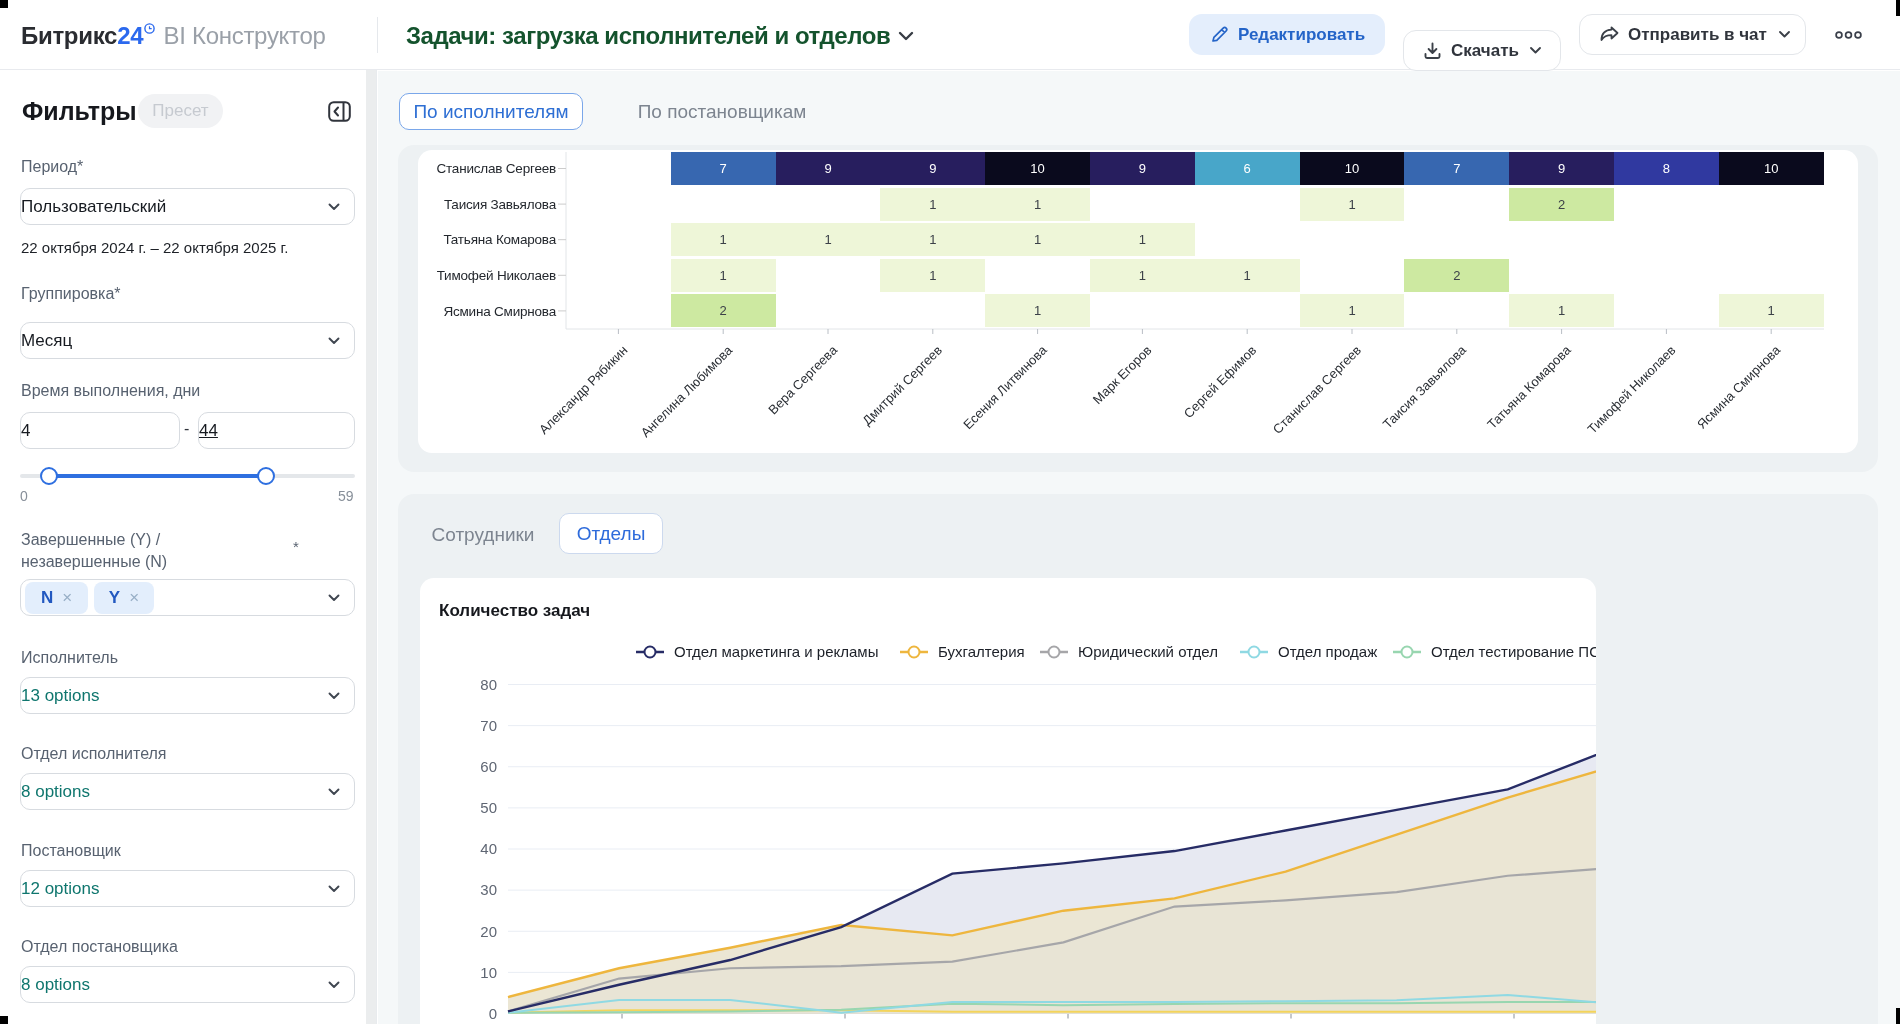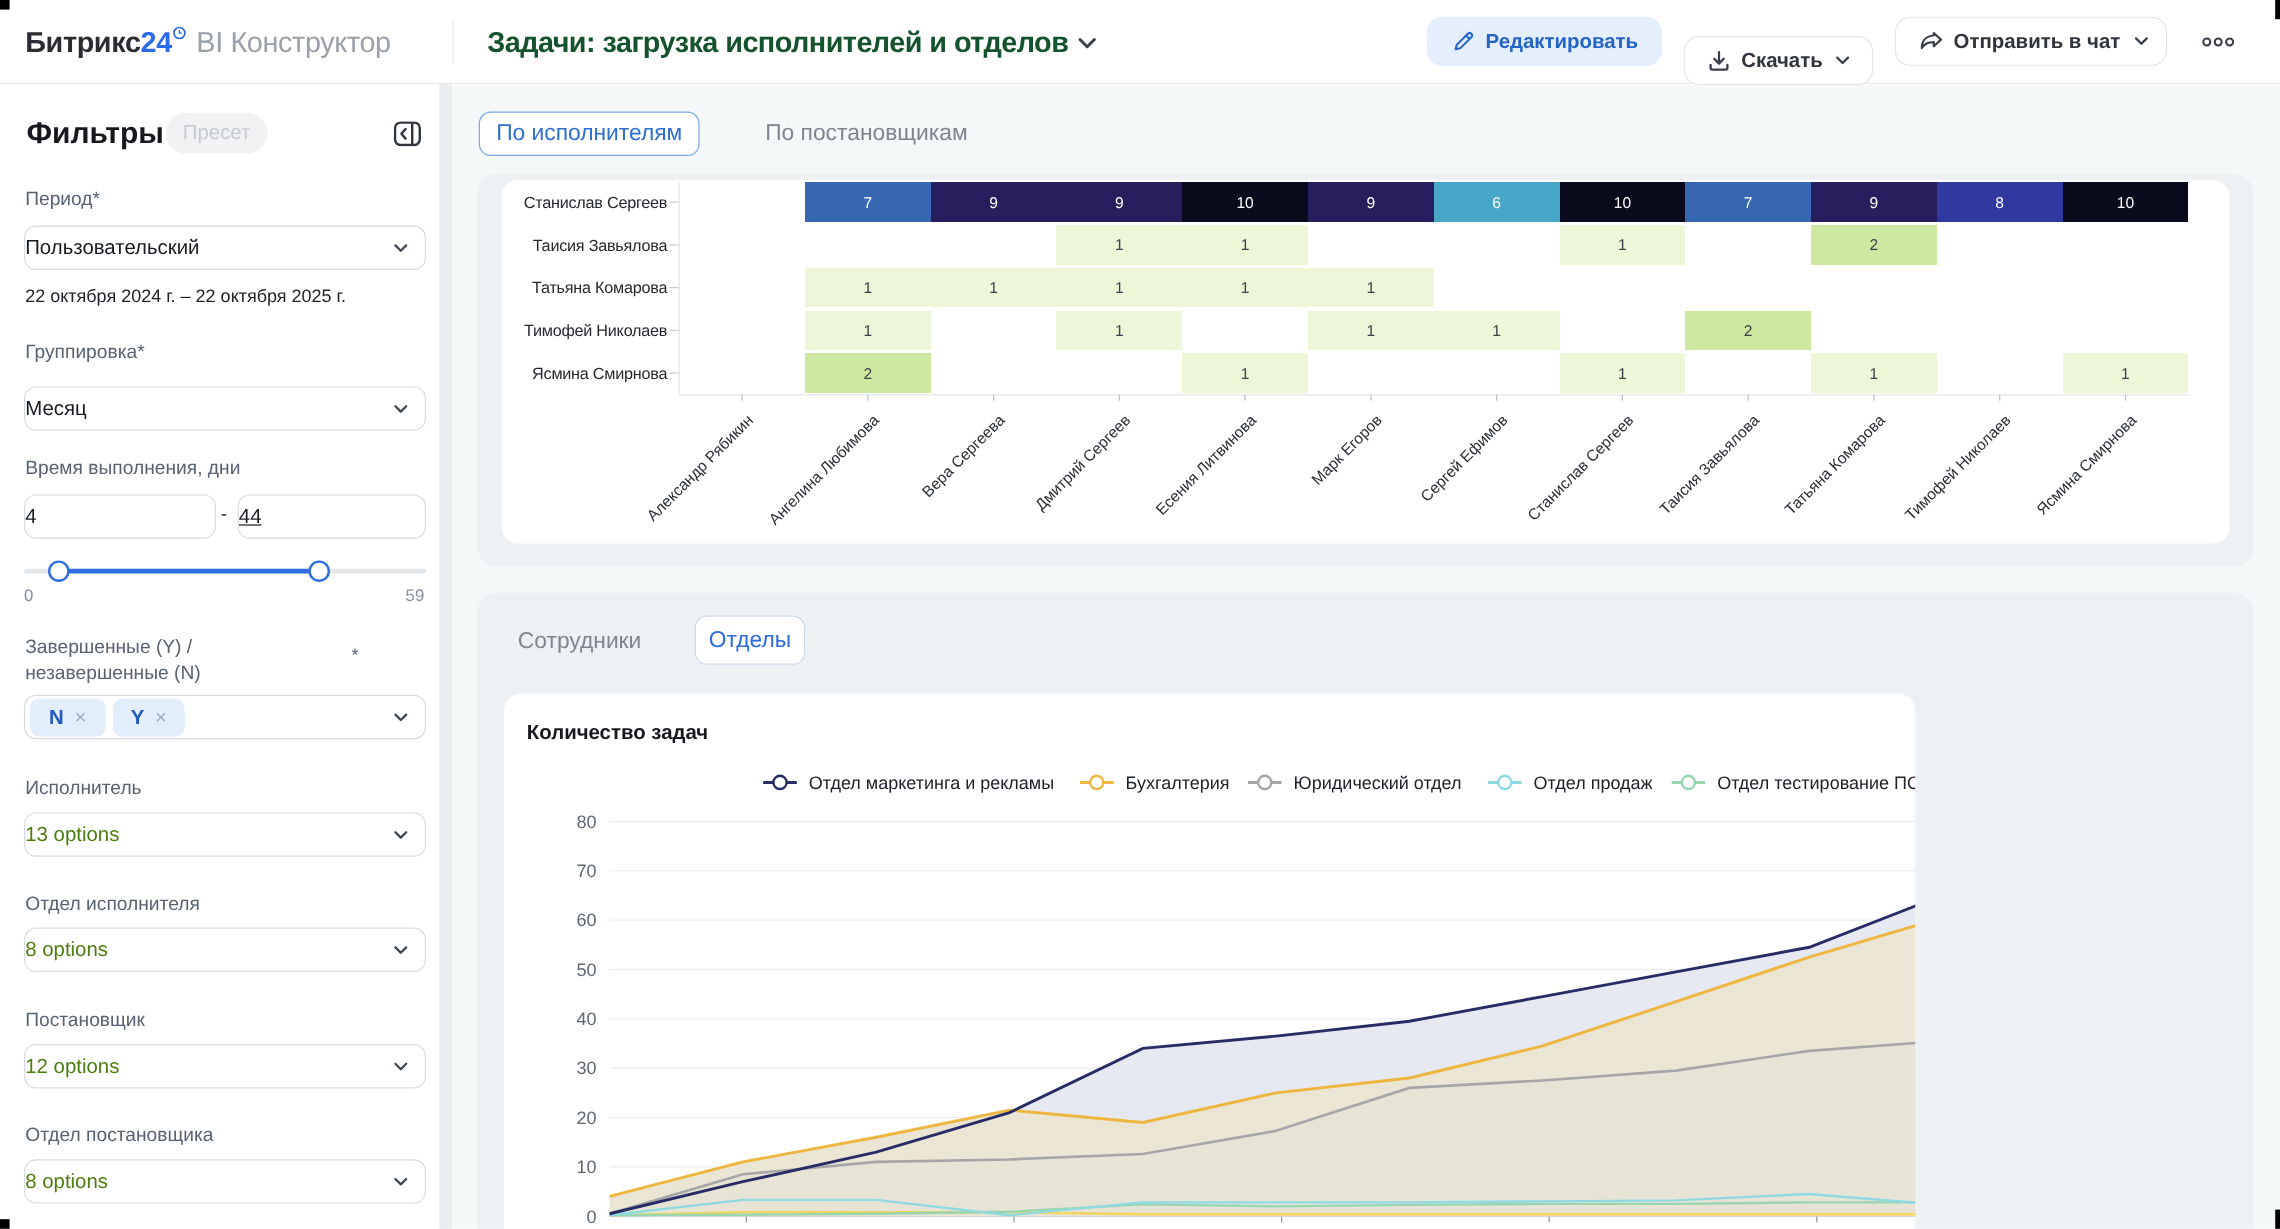--- a/index.html
+++ b/index.html
@@ -16,21 +16,21 @@
   #htitle { position:absolute; left:406px; top:22px; font-size:24px; font-weight:700; color:#14532d; letter-spacing:-0.45px; }
   .hbtn { position:absolute; top:14px; height:41px; border-radius:13px; display:flex; align-items:center;
     font-size:17px; font-weight:700; color:#30343c; background:#fff; border:1.5px solid #e3e6ea; }
   
   #sidebar { position:absolute; left:0; top:70px; width:377px; height:954px; background:#fff;
     border-right:1px solid #e8ebee; z-index:4; }
   .flabel { position:absolute; left:21px; font-size:16px; color:#586270; }
   .fselect { position:absolute; left:20px; width:335px; height:37px; border:1.5px solid #d7dbe0;
     border-radius:10px; background:#fff; display:flex; align-items:center; 
     font-size:17px; color:#171b21; }
-  .fselect .ph { color:#4d7c0f; }
+  .fselect .ph { color:#0f766e; }
   .chev { position:absolute; right:14px; top:50%; margin-top:-4px; width:12px; height:8px; }
   
   #main { position:absolute; left:378px; top:71px; width:1522px; height:953px; background:#f5f8f9; }
   .container { position:absolute; left:398px; background:#edf1f3; border-radius:16px; }
   .card { position:absolute; background:#fff; border-radius:14px; overflow:hidden; }
   .blacksq { position:absolute; background:#000; z-index:50; }
 </style>
 </head>
 <body>
 
@@ -258,21 +258,21 @@
       <text x="1153.6" y="201" text-anchor="end" font-size="13" fill="#2a2e34" transform="rotate(-45 1153.6 201)">Татьяна Комарова</text>
       <line x1="1248.4" y1="179" x2="1248.4" y2="184" stroke="#b9bec5" stroke-width="1"></line>
       <text x="1258.4" y="201" text-anchor="end" font-size="13" fill="#2a2e34" transform="rotate(-45 1258.4 201)">Тимофей Николаев</text>
       <line x1="1353.2" y1="179" x2="1353.2" y2="184" stroke="#b9bec5" stroke-width="1"></line>
       <text x="1363.2" y="201" text-anchor="end" font-size="13" fill="#2a2e34" transform="rotate(-45 1363.2 201)">Ясмина Смирнова</text>
     </svg>
 </div>
 
 <div class="container" style="top:494px; width:1480px; height:530px; border-bottom-left-radius:0; border-bottom-right-radius:0;"></div>
 <div class="abs" style="left:429px; top:516px; width:108px; height:38px; color:#7d8590; font-size:19px; display:flex; align-items:center; justify-content:center; z-index:3;">Сотрудники</div>
-<div class="abs" style="left:559px; top:513px; width:92px; height:41px; background:#fff; border:1.5px solid #ccd9ee; border-radius:10px; color:#2e6bdb; font-size:19px; display:flex; align-items:center; justify-content:center; z-index:3;margin-left:20px;">Отделы</div>
+<div class="abs" style="left:559px; top:513px; width:104px; height:41px; background:#fff; border:1.5px solid #ccd9ee; border-radius:10px; color:#2e6bdb; font-size:19px; display:flex; align-items:center; justify-content:center; z-index:3;">Отделы</div>
 <div class="card" style="left:420px; top:578px; width:1176px; height:446px; border-bottom-left-radius:0; border-bottom-right-radius:0;">
   <svg id="linechart" width="1438" height="446" viewBox="0 0 1438 446">
       <text x="19" y="38" font-size="17" font-weight="bold" fill="#16181d">Количество задач</text>
       <line x1="216" y1="74" x2="244" y2="74" stroke="#272c66" stroke-width="2.5"></line>
       <circle cx="230" cy="74" r="5.5" fill="#fff" stroke="#272c66" stroke-width="2"></circle>
       <text x="254" y="74" font-size="15" fill="#1c2028" dy="0.35em">Отдел маркетинга и рекламы</text>
       <line x1="480" y1="74" x2="508" y2="74" stroke="#eeb63e" stroke-width="2.5"></line>
       <circle cx="494" cy="74" r="5.5" fill="#fff" stroke="#eeb63e" stroke-width="2"></circle>
       <text x="518" y="74" font-size="15" fill="#1c2028" dy="0.35em">Бухгалтерия</text>
       <line x1="620" y1="74" x2="648" y2="74" stroke="#a6a6a9" stroke-width="2.5"></line>

